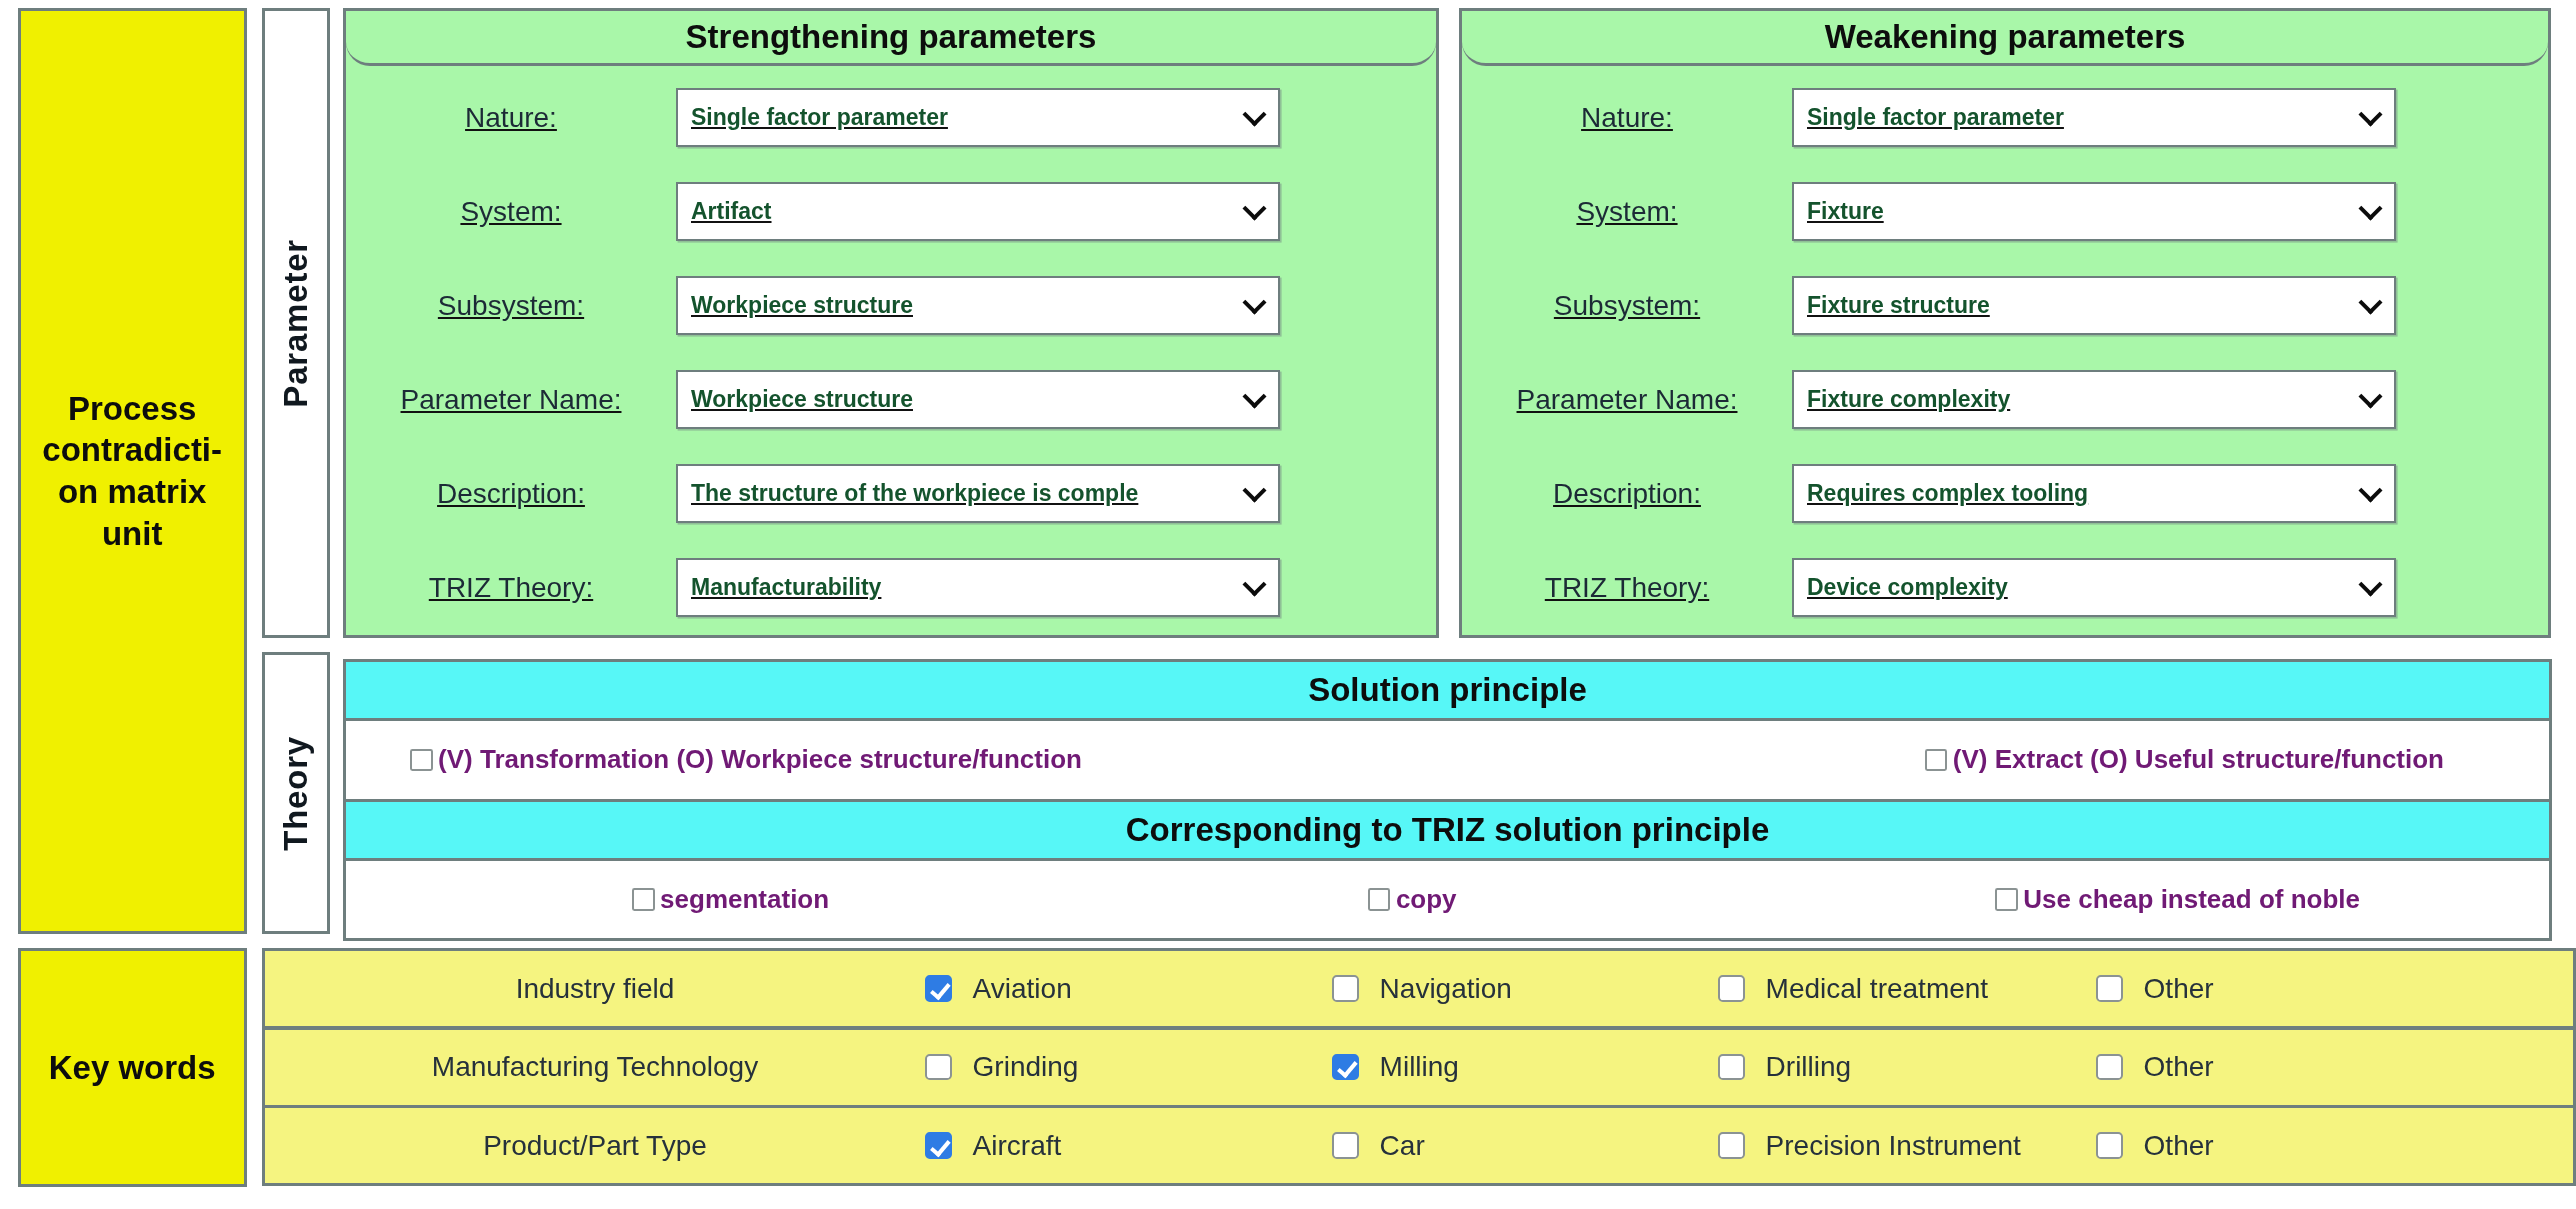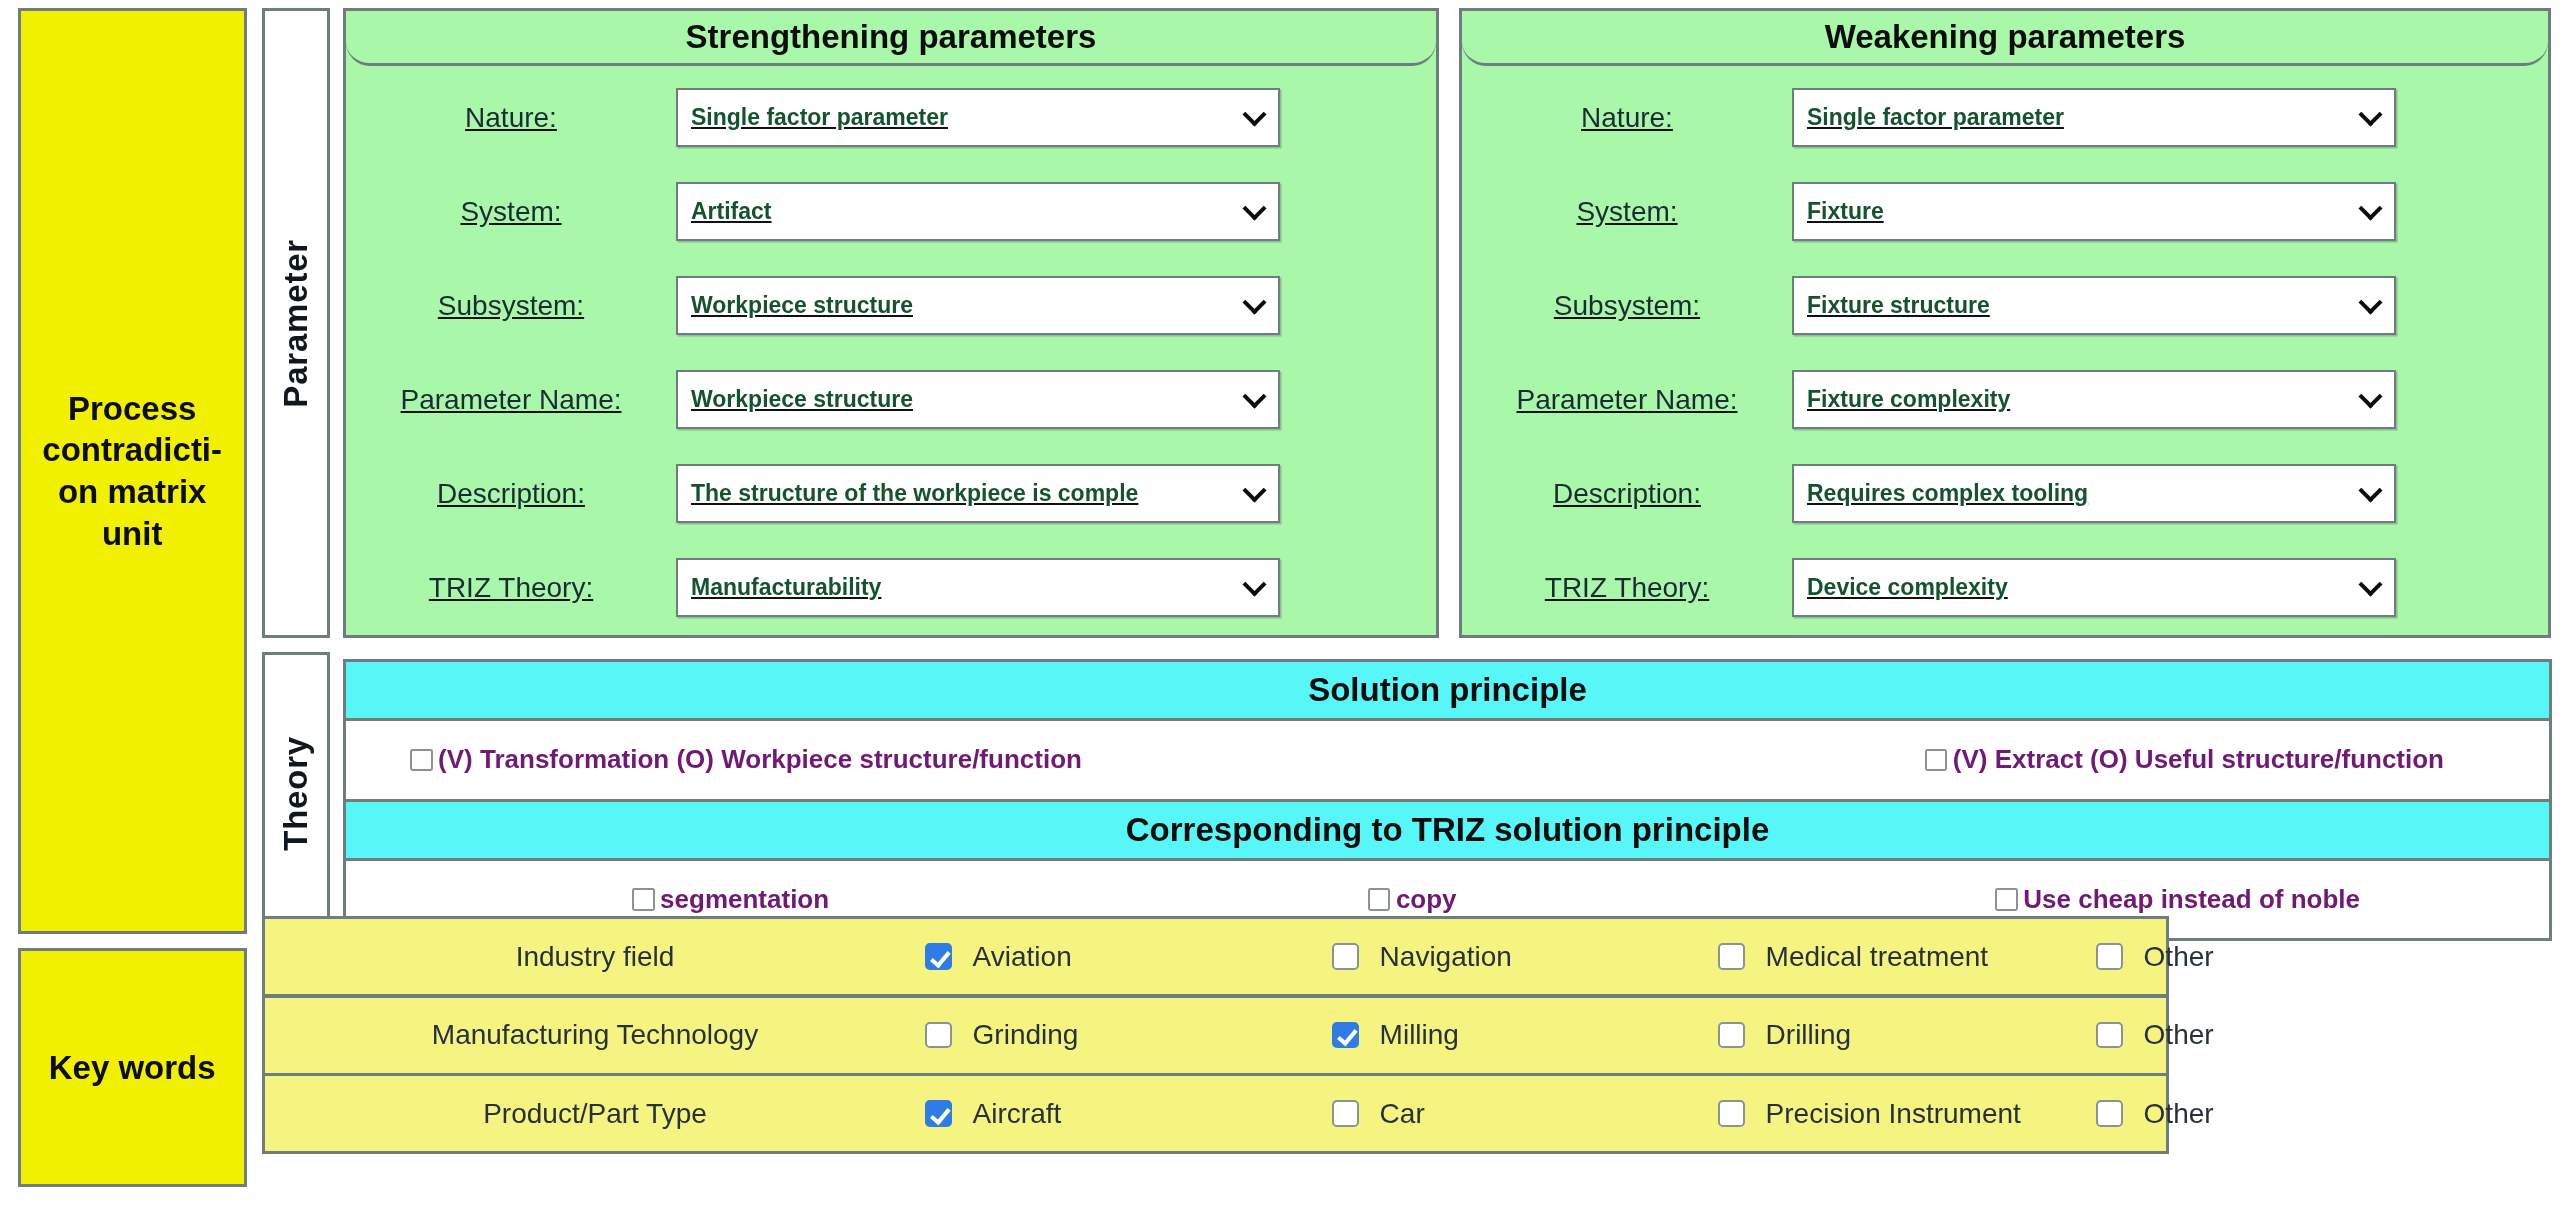--- a/index.html
+++ b/index.html
@@ -65,21 +65,21 @@
   }
   .t-row.r1 { border-bottom:3.2px solid #6e7e7e; padding:0 105px 0 64px; }
   .t-row.r2 { padding:0 189px 0 286px; }
   .t-item { display:flex; align-items:center; white-space:nowrap; }
   .th-box {
     width:22.5px; height:22.5px; box-sizing:border-box; flex:none; margin-right:5.6px;
     background:#ffffff; border:2.4px solid #8b9393; border-radius:2.4px;
   }
 
   
-  #panel-kw-main { left:262px; top:916px; width:1907px; height:239px; }
+  #panel-kw-main { left:262px; top:948px; width:2314px; height:239px; }
   .kw-row {
     box-sizing:border-box; height:81px; border:3.2px solid #6e7e7e;
     background:#f5f480; display:flex; align-items:center;
     font-size:28px; color:#26313b;
   }
   .kw-row + .kw-row { margin-top:-2.4px; }
   .kw-rowlabel { width:660px; text-align:center; flex:none; }
   .kw-opt { display:flex; align-items:center; white-space:nowrap; }
   .kw-opt.c1 { width:407px; flex:none; }
   .kw-opt.c2 { width:386px; flex:none; }

